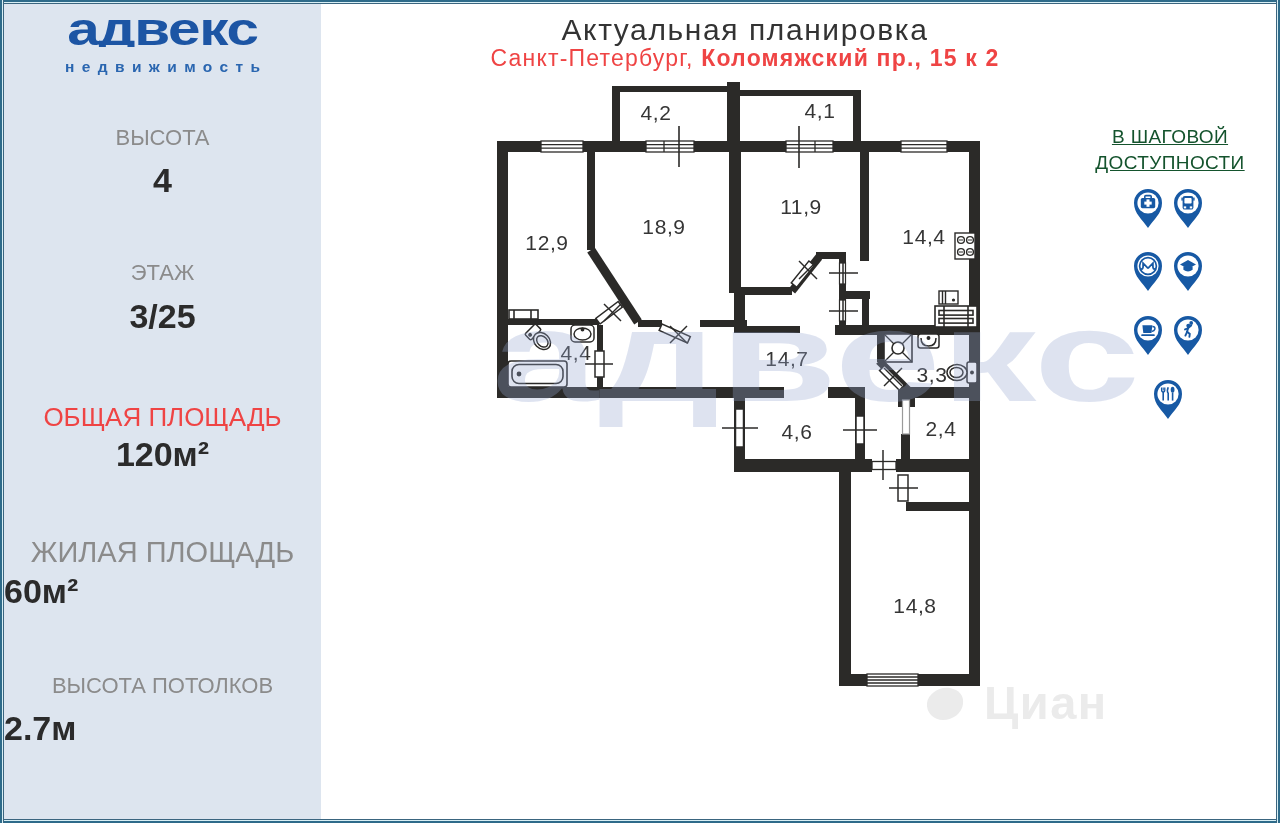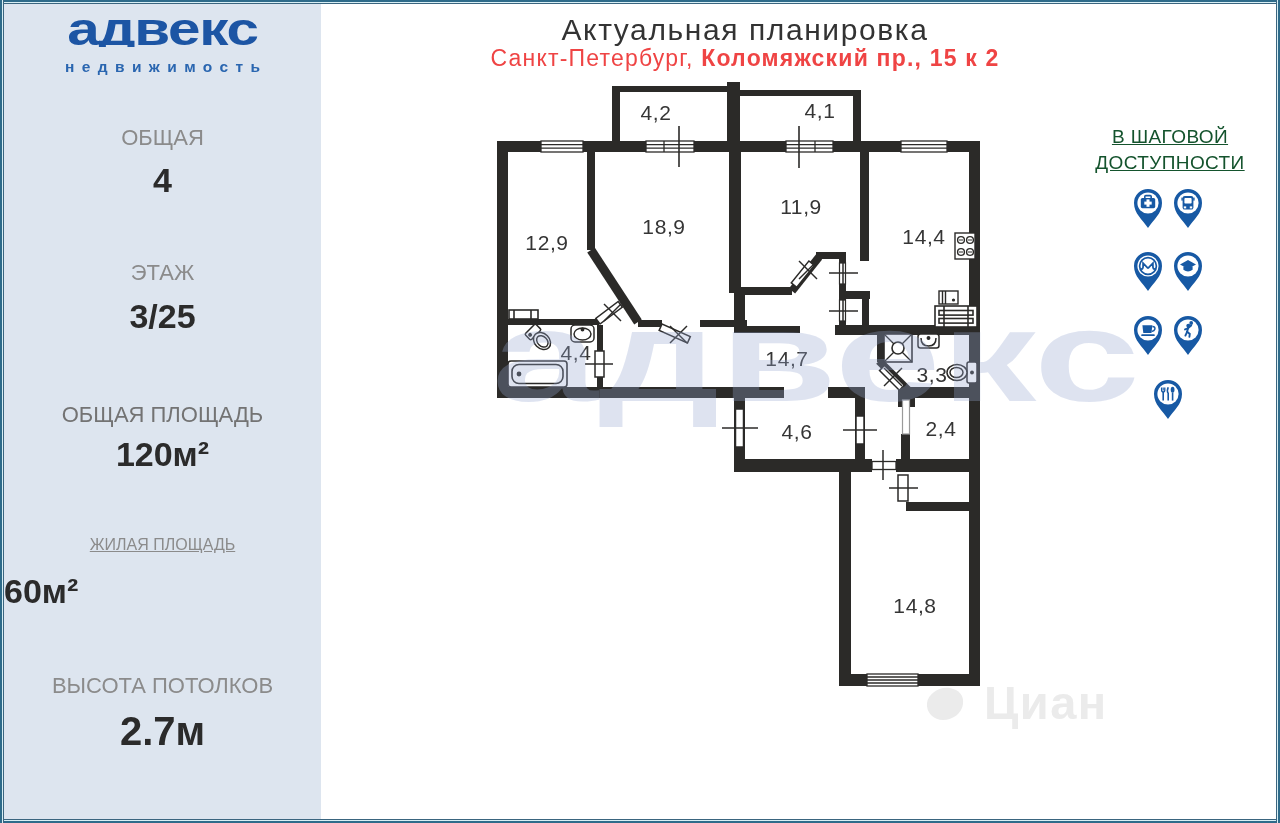--- a/index.html
+++ b/index.html
@@ -12,39 +12,39 @@
 
 <div class="abs" style="left:4px;top:4px;width:317px;height:815px;background:#dde5ef;"></div>
 
 <div class="abs" style="left:4px;top:6px;width:317px;height:41px;overflow:hidden;">
 <div style="width:317px;text-align:center;color:#1c55a4;font-weight:bold;font-size:46px;letter-spacing:-1px;transform:scaleX(1.27);line-height:1;">адвекс</div>
   </div>
 
 <div class="abs" style="left:4px;top:46px;width:317px;text-align:center;color:#2a66b0;
      font-weight:bold;font-size:15.5px;letter-spacing:7.4px;text-indent:7.4px;margin-top:12px;">недвижимость</div>
 
-<div class="abs" style="left:4px;top:125px;width:317px;text-align:center;color:#8b8b8b;font-size:22px;">ОБЩАЯ</div>
+<div class="abs" style="left:4px;top:125px;width:317px;text-align:center;color:#8b8b8b;font-size:22px;">ВЫСОТА</div>
 
 <div class="abs" style="left:4px;top:161px;width:317px;text-align:center;color:#2b2b2b;font-size:34px;font-weight:bold;">4</div>
 
 <div class="abs" style="left:4px;top:260px;width:317px;text-align:center;color:#8b8b8b;font-size:22px;">ЭТАЖ</div>
 
 <div class="abs" style="left:4px;top:297px;width:317px;text-align:center;color:#2b2b2b;font-size:34px;font-weight:bold;">3/25</div>
 
-<div class="abs" style="left:4px;top:402px;width:317px;text-align:center;color:#737373;font-size:22px;">ОБЩАЯ ПЛОЩАДЬ</div>
+<div class="abs" style="left:4px;top:402px;width:317px;text-align:center;color:#ef4444;font-size:26px;">ОБЩАЯ ПЛОЩАДЬ</div>
 
 <div class="abs" style="left:4px;top:435px;width:317px;text-align:center;color:#2b2b2b;font-size:34px;font-weight:bold;">120м²</div>
 
-<div class="abs" style="left:4px;top:536px;width:317px;text-align:center;color:#8b8b8b;font-size:16px;text-decoration:underline;">ЖИЛАЯ ПЛОЩАДЬ</div>
+<div class="abs" style="left:4px;top:536px;width:317px;text-align:center;color:#8b8b8b;font-size:29px;">ЖИЛАЯ ПЛОЩАДЬ</div>
 
 <div class="abs" style="left:4px;top:572px;width:317px;color:#2b2b2b;font-size:34px;font-weight:bold;">60м²</div>
 
 <div class="abs" style="left:4px;top:673px;width:317px;text-align:center;color:#8b8b8b;font-size:22px;">ВЫСОТА ПОТОЛКОВ</div>
 
-<div class="abs" style="left:4px;top:709px;width:317px;text-align:center;color:#2b2b2b;font-size:40px;font-weight:bold;">2.7м</div>
+<div class="abs" style="left:4px;top:709px;width:317px;text-align:left;color:#2b2b2b;font-size:34px;font-weight:bold;">2.7м</div>
 
 <div class="abs" style="left:430px;top:13px;width:630px;text-align:center;color:#333333;font-size:30px;letter-spacing:1.6px;">Актуальная планировка</div>
 
 <div class="abs" style="left:430px;top:45px;width:630px;text-align:center;color:#ef4444;font-size:23px;letter-spacing:1.2px;">Санкт-Петербург, <b>Коломяжский пр., 15 к 2</b></div>
 
 <div class="abs" style="left:1080px;top:124px;width:180px;text-align:center;color:#14532d;font-size:19px;line-height:26px;letter-spacing:0.4px;text-decoration:underline;">В ШАГОВОЙ<br>ДОСТУПНОСТИ</div>
 
 <svg class="abs" style="left:0;top:0;" width="1280" height="823" viewBox="0 0 1280 823">
 <g fill="#2b2a28" stroke="none">
 

